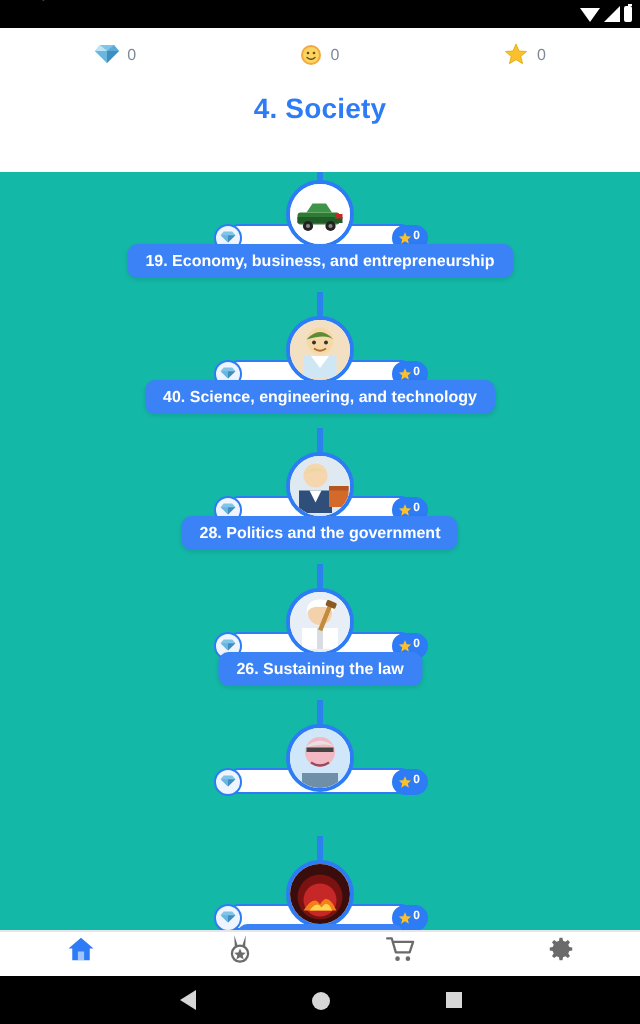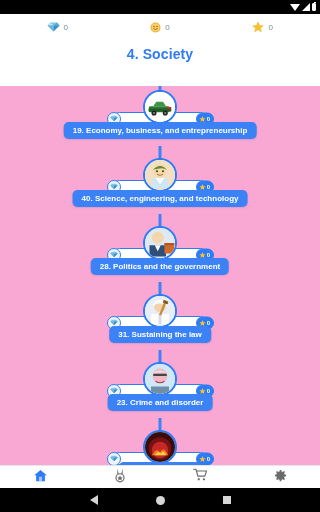--- a/index.html
+++ b/index.html
@@ -50,21 +50,21 @@
   
   .page-title {
     text-align:center; color:#2d7cf6; font-size:14px; font-weight:bold;
     padding:6px 0 10px;
     letter-spacing:0.1px;
   }
 
   
   .scroll {
     position:absolute; left:0; right:0; top:86px; bottom:47px;
-    overflow:hidden; background:#f9a8d4;text-align:right;
+    overflow:hidden; background:#14b8a6;text-align:right;
   }
   .path { position:relative; padding-top:4px; }
 
   
   .node {
     position:relative;
     height:68px;
   }
   .node-inner { position:relative; width:320px; height:68px; }
 
@@ -326,21 +326,21 @@
                 </svg>
               </div>
               <span class="pill-text">0 / 29</span>
               <div class="pill-right">
                 <svg width="7" height="7" viewBox="0 0 24 24">
                   <polygon points="12,2 15,9 22.5,9.5 16.8,14.4 18.6,21.7 12,17.7 5.4,21.7 7.2,14.4 1.5,9.5 9,9" fill="#fbc02d"></polygon>
                 </svg>
                 <span class="rv">0</span>
               </div>
             </div>
-            <div class="chip">31. Sustaining the law</div>
+            <div class="chip">26. Sustaining the law</div>
           </div>
         </div>
         <div class="node">
           <div class="node-inner">
             <div class="connector" style="top:-12px;height:24px;"></div>
             <div class="avatar">
               <svg class="art" viewBox="0 0 40 40">
                 <rect width="40" height="40" fill="#cfe7f8"></rect>
                 <circle cx="20" cy="16" r="10" fill="#f2b9c4"></circle>
                 <path d="M10 13 Q20 4 30 13 Q25 9 10 13Z" fill="#e3e3e3"></path>
@@ -358,21 +358,20 @@
                 </svg>
               </div>
               <span class="pill-text">0 / 31</span>
               <div class="pill-right">
                 <svg width="7" height="7" viewBox="0 0 24 24">
                   <polygon points="12,2 15,9 22.5,9.5 16.8,14.4 18.6,21.7 12,17.7 5.4,21.7 7.2,14.4 1.5,9.5 9,9" fill="#fbc02d"></polygon>
                 </svg>
                 <span class="rv">0</span>
               </div>
             </div>
-            <div class="chip">23. Crime and disorder</div>
           </div>
         </div>
         <div class="node">
           <div class="node-inner">
             <div class="connector" style="top:-12px;height:24px;"></div>
             <div class="avatar">
               <svg class="art" viewBox="0 0 40 40">
                 <rect width="40" height="40" fill="#3a0d0d"></rect>
                 <circle cx="20" cy="22" r="15" fill="#7a1212"></circle>
                 <circle cx="20" cy="24" r="11" fill="#c62828"></circle>

